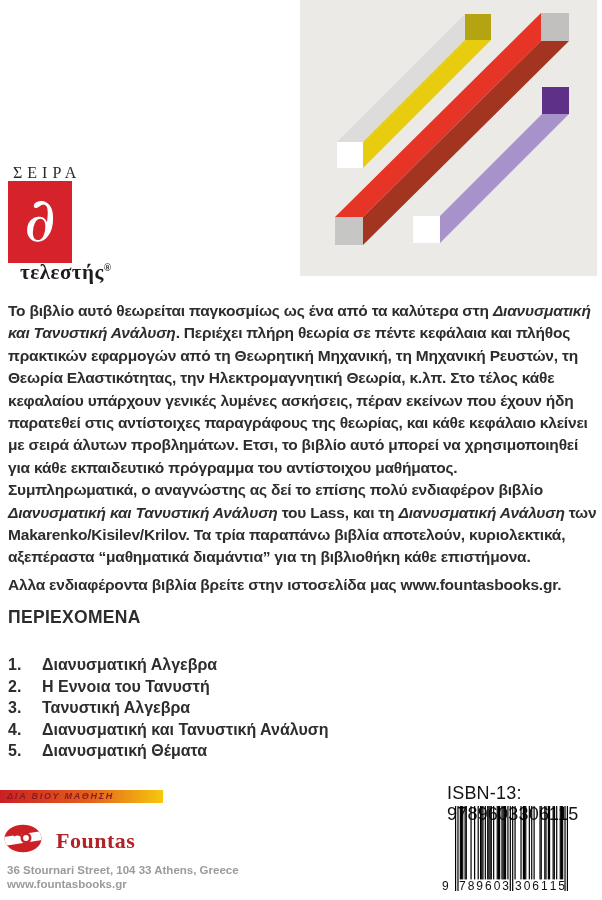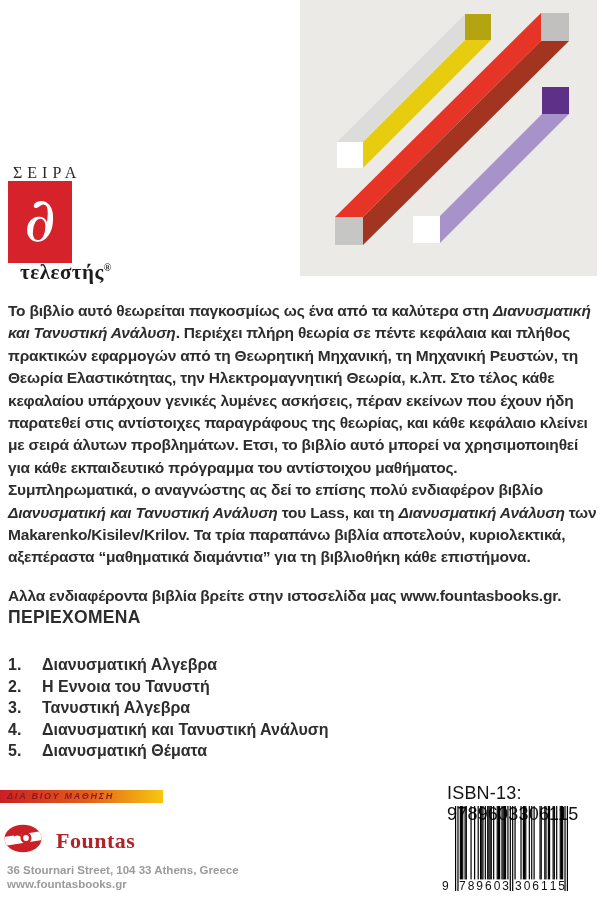--- a/index.html
+++ b/index.html
@@ -23,21 +23,21 @@
     font-size:62px; line-height:62px; transform:translateY(-2px); }
   .series-name { left:0; top:260px; width:92px;
     font-family:"Liberation Serif",serif; font-weight:bold; font-size:21px;
     color:#1d1d1d; letter-spacing:0.5px;margin-left:20px; }
   .series-name sup { font-size:10px; vertical-align:super; }
 
   
   .desc { left:8px; top:300px; width:589px; font-size:15.5px; font-weight:bold;
     line-height:22.4px; color:#2d2d2d; letter-spacing:-0.2px; }
   .desc p { margin:0; }
-  .desc p.gap { margin-top:16px; }
+  .desc p.gap { margin-top:5px; }
   .desc .it { font-style:italic; }
 
   
   .toc-title { left:8px; top:607px; font-size:17.5px; font-weight:bold;
     color:#2c2c2c; letter-spacing:0.3px; }
   .toc-list { left:8px; top:656px; width:420px; list-style:none; }
   .toc-list li { display:flex; height:21.5px; font-size:16px; font-weight:bold;
     color:#2d2d2d; }
   .toc-num { width:24px; flex:none; }
   .toc-label { flex:1; padding-left:10px; }

